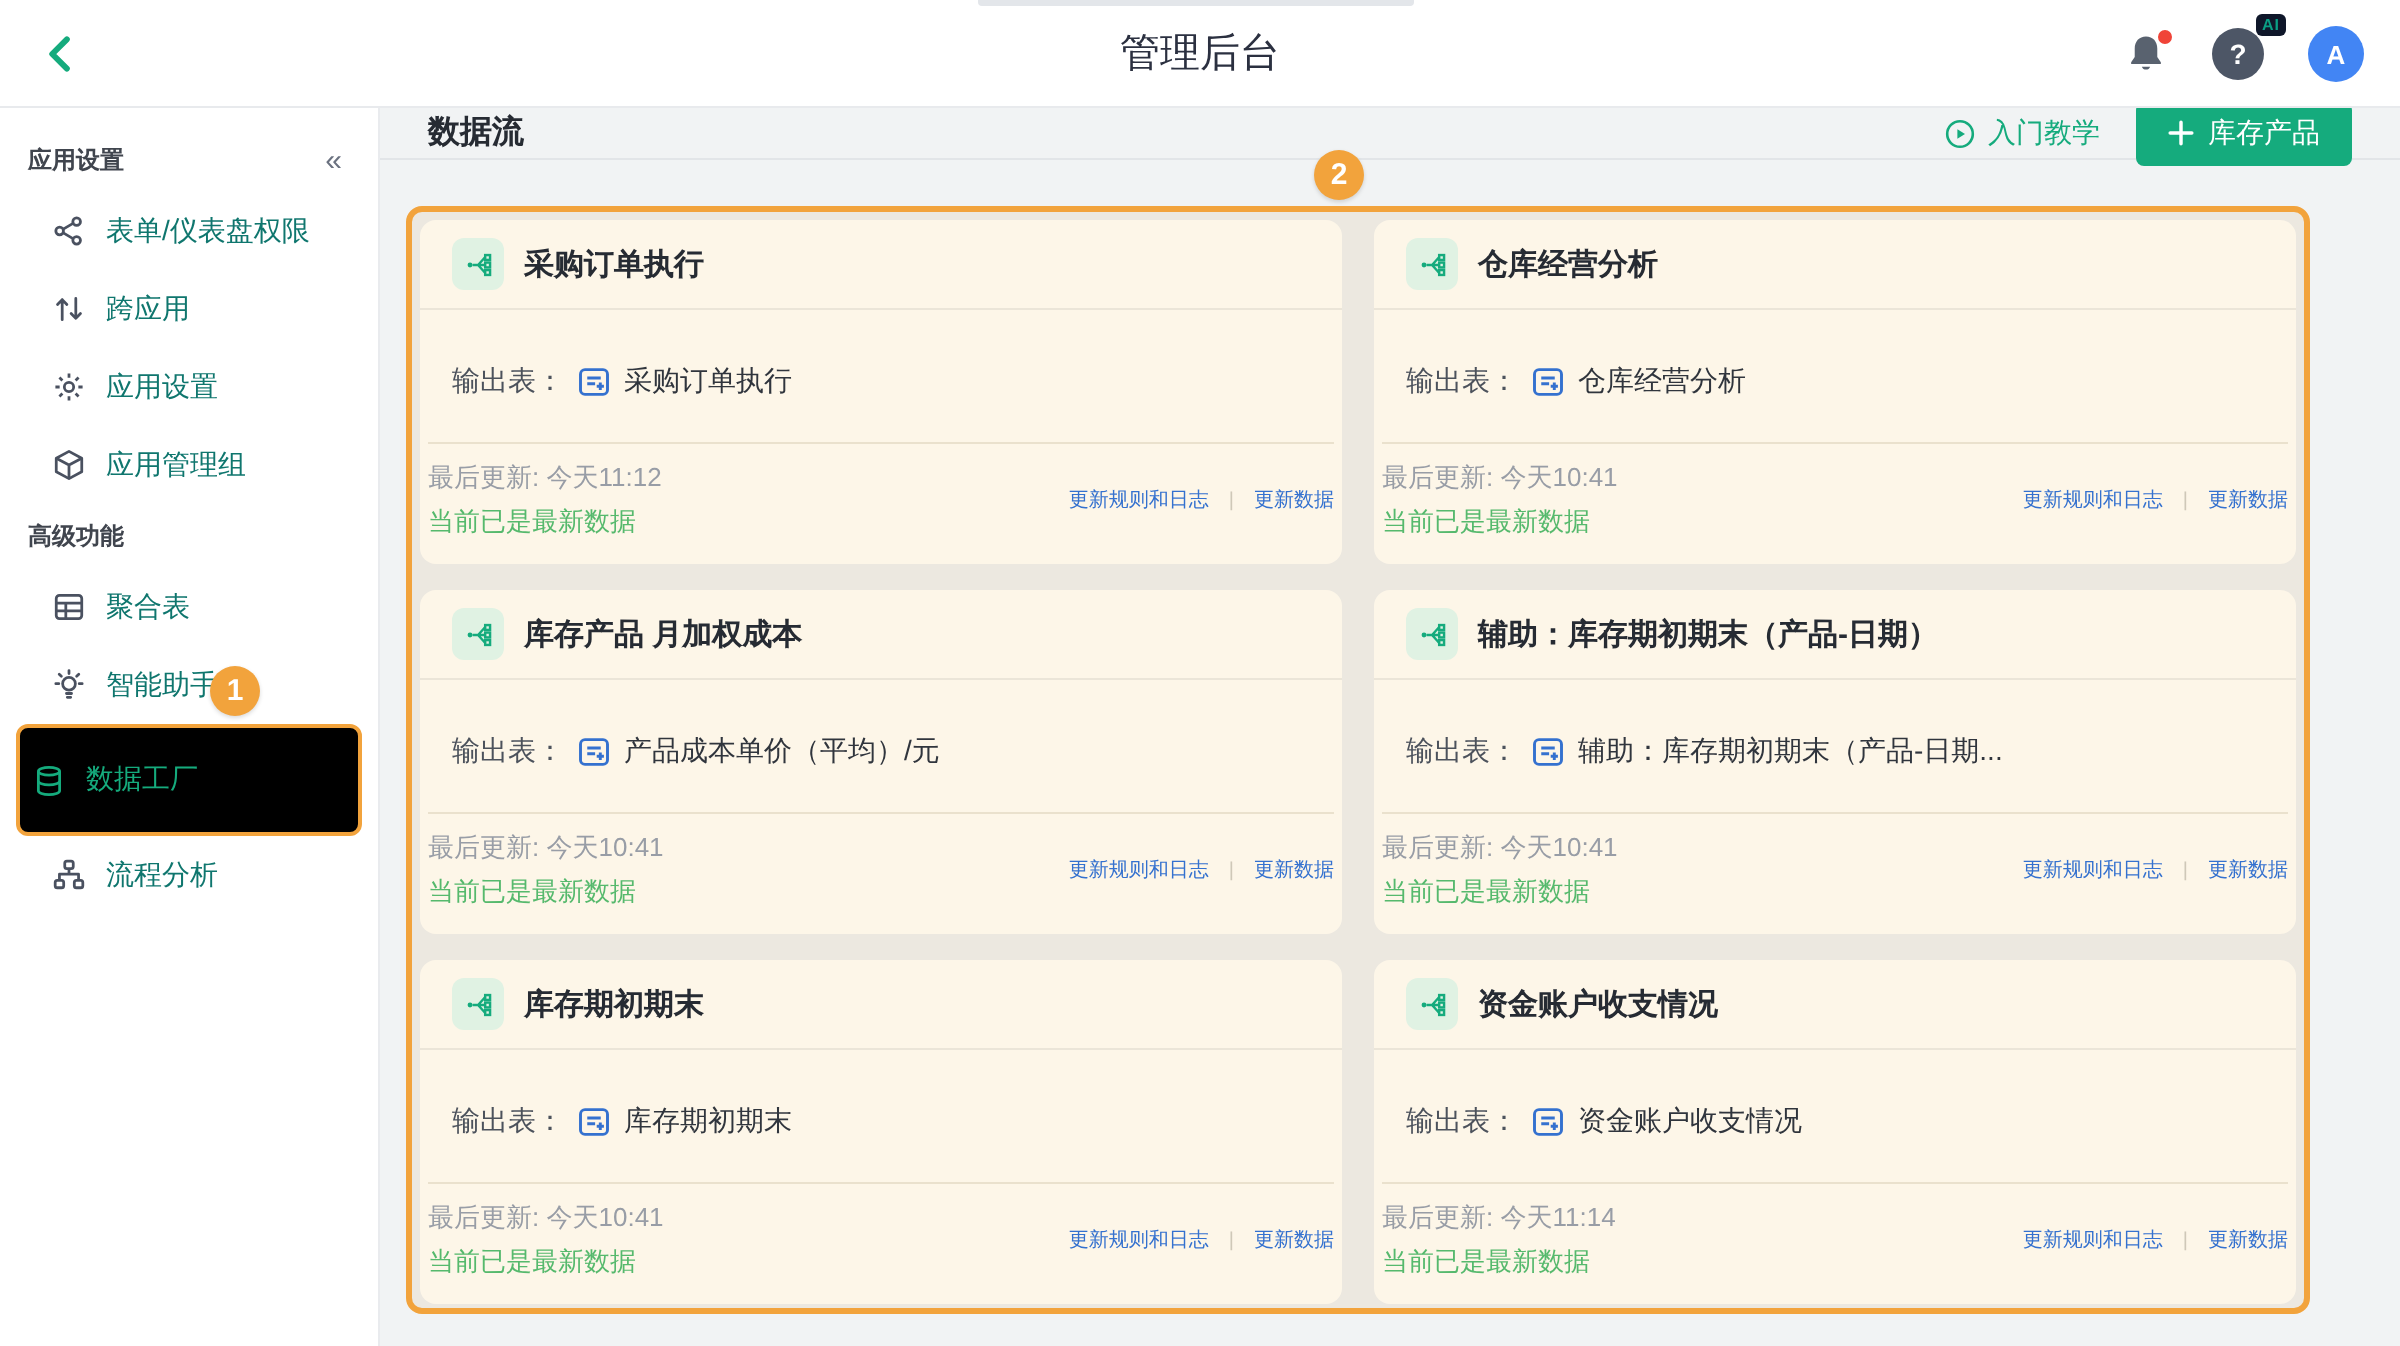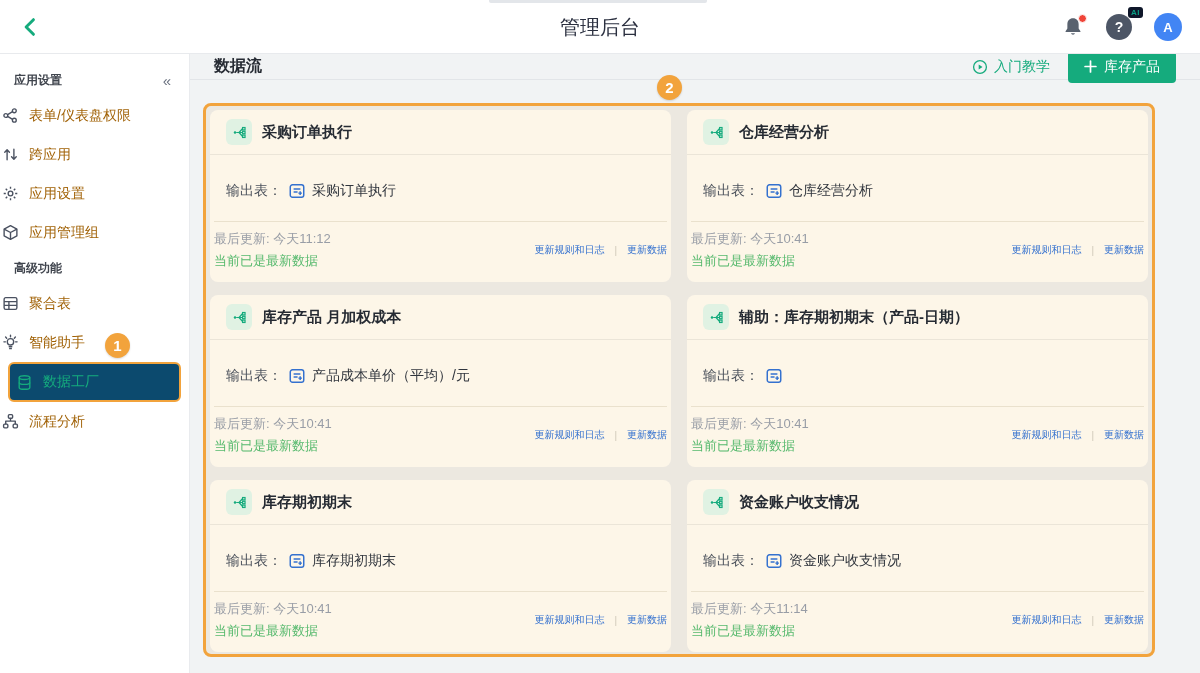--- a/index.html
+++ b/index.html
@@ -24,24 +24,24 @@
              font-weight:700; padding:1px 3px; border-radius:3px; letter-spacing:.5px; }
   .avatar { width:28px; height:28px; border-radius:50%; background:#4285f4; color:#fff; font-size:13px;
             font-weight:600; display:flex; align-items:center; justify-content:center; }
 
   
   .sidebar { position:absolute; top:54px; left:0; width:190px; height:619px; background:#ffffff;
              border-right:1px solid #e9ebee; padding-top:10px; z-index:4; }
   .collapse { position:absolute; top:18px; right:18px; color:#6b7280; font-size:15px; cursor:pointer; }
   .section-label { height:32px; line-height:32px; padding-left:14px; font-size:12px; font-weight:700; color:#40454e; }
   .side-item { height:39px; display:flex; align-items:center; gap:10px; padding-left:2px; font-size:14px;
-               color:#a16207; cursor:pointer; }
+               color:#0f766e; cursor:pointer;margin-left:24px; }
   .side-item .ic { width:17px; height:17px; color:#4a5160; flex:0 0 17px; }
-  .side-item.active { margin:0 8px; padding-left:6px; background:#0c4a6e; color:#15ab7d;
-                      border:2px solid #f2a33c; border-radius:6px; height:40px; }
+  .side-item.active { margin:0 8px; padding-left:6px; background:#000000; color:#15ab7d;
+                      border:2px solid #f2a33c; border-radius:6px; height:56px; }
   .side-item.active .ic { color:#15ab7d; }
 
   
   .main-header { position:absolute; top:54px; left:190px; width:1010px; height:26px;
                  border-bottom:1px solid #e2e5e8; display:flex; align-items:center; padding:0 24px; }
   .page-title { font-size:16px; font-weight:700; color:#262b33; }
   .mh-right { margin-left:auto; display:flex; align-items:center; gap:18px; }
   .tutorial { display:flex; align-items:center; gap:6px; color:#15ab7d; font-size:14px; cursor:pointer; }
   .new-btn { display:flex; align-items:center; gap:7px; background:#15ab7d; color:#fff; font-size:14px;
              padding:0 16px; height:32px; border:none; border-radius:4px; cursor:pointer; }
@@ -353,20 +353,21 @@
         <span class="card-title">辅助：库存期初期末（产品-日期）</span>
       </div>
       <div class="card-body">
         <span class="out-label">输出表：</span>
         <span class="table-ic">
           <svg viewBox="0 0 16 16" fill="none" stroke="currentColor" stroke-width="1.3">
               <rect x="2" y="2.5" width="12" height="11" rx="2"></rect>
               <path d="M5 6.2h6M5 8.8h3.5M10.8 8.2v3.4M9.2 9.9h3.2"></path>
             </svg>
         </span>
+        <span class="out-name">辅助：库存期初期末（产品-日期...</span>
       </div>
       <div class="card-foot">
         <div class="foot-left">
           <span class="updated"><span>最后更新:</span> <span>今天10:41</span></span>
           <span class="status">当前已是最新数据</span>
         </div>
         <div class="foot-links">
           <span class="flink">更新规则和日志</span>
           <span class="lsep">|</span>
           <span class="flink">更新数据</span>

